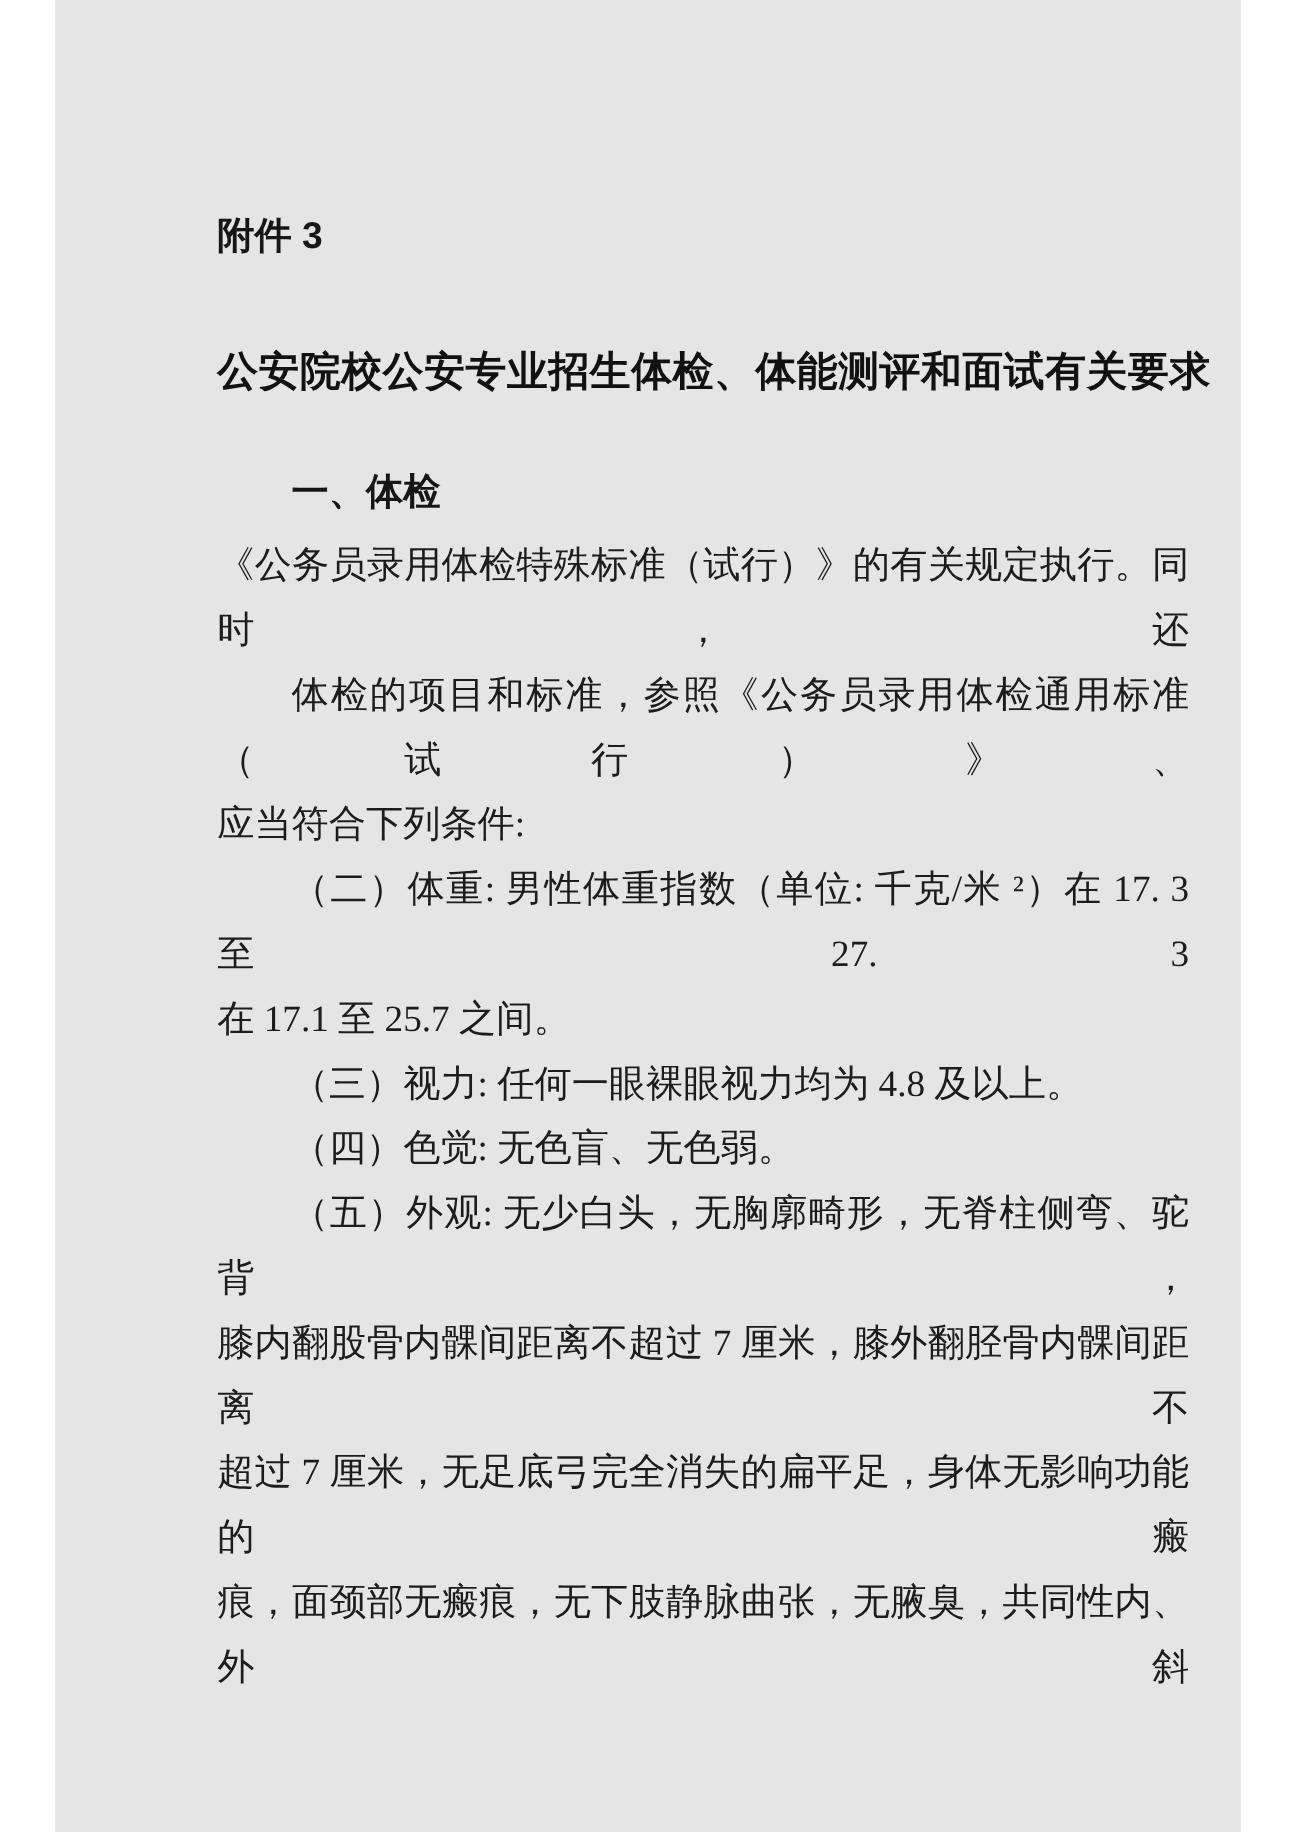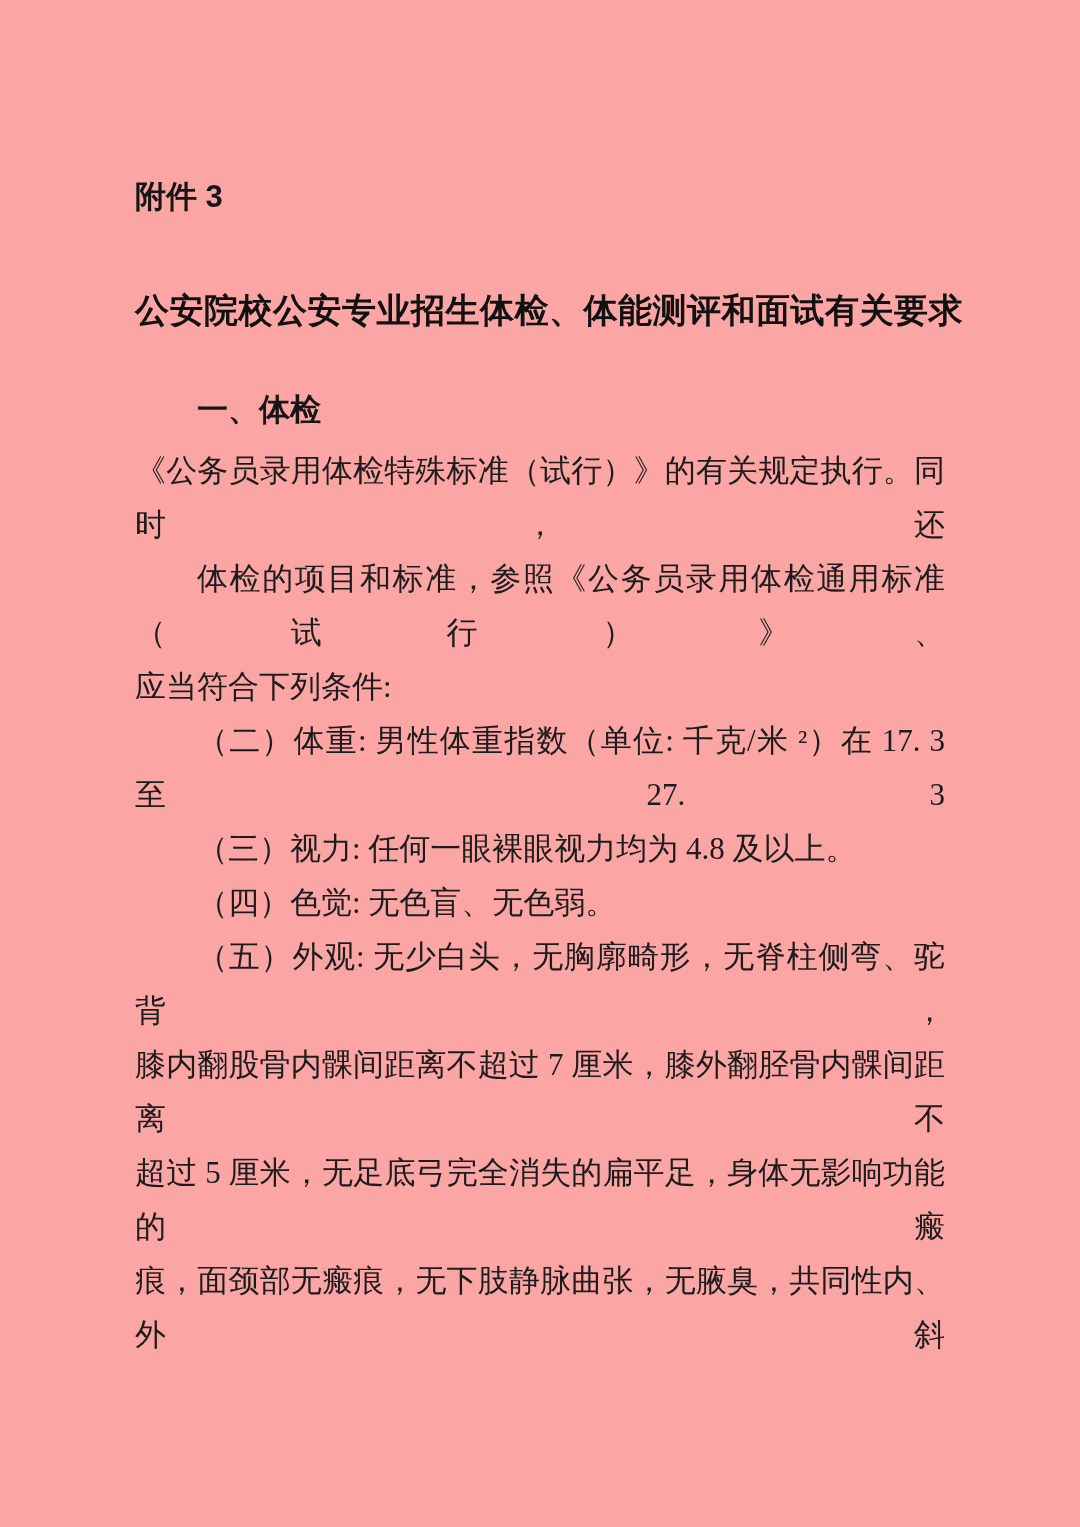--- a/index.html
+++ b/index.html
@@ -2,24 +2,24 @@
 <html lang="zh"><head>
 <meta charset="utf-8">
 <style>
   html, body {
     margin: 0;
     padding: 0;
     background: #ffffff;
   }
   .page {
     position: relative;
-    width: 1080px;
+    width: 988px;
     height: 1527px;
     margin: 0 auto;
-    background: #fca5a5;
+    background: #e5e5e5;
     overflow: hidden;
     color: #1c1c1c;
     font-family: "Liberation Serif", serif;
   }
   .content {
     position: absolute;
     left: 135px;
     top: 0;
     width: 810px;
   }
@@ -83,25 +83,26 @@
     <div class="body-block">
 
       <div class="heading">一、体检</div>
 
       <div class="doc-line fill">《公务员录用体检特殊标准（试行）》的有关规定执行。同时，还</div>
       <div class="doc-line fill indent">体检的项目和标准，参照《公务员录用体检通用标准（试行）》、</div>
       <div class="doc-line">应当符合下列条件:</div>
 
 
       <div class="doc-line fill indent">（二）体重: 男性体重指数（单位: 千克/米 ²）在 17. 3 至 27. 3</div>
+      <div class="doc-line">在 17.1 至 25.7 之间。</div>
 
       <div class="doc-line indent">（三）视力: 任何一眼裸眼视力均为 4.8 及以上。</div>
 
       <div class="doc-line indent">（四）色觉: 无色盲、无色弱。</div>
 
       <div class="doc-line fill indent">（五）外观: 无少白头，无胸廓畸形，无脊柱侧弯、驼背，</div>
       <div class="doc-line fill">膝内翻股骨内髁间距离不超过 7 厘米，膝外翻胫骨内髁间距离不</div>
-      <div class="doc-line fill">超过 5 厘米，无足底弓完全消失的扁平足，身体无影响功能的瘢</div>
+      <div class="doc-line fill">超过 7 厘米，无足底弓完全消失的扁平足，身体无影响功能的瘢</div>
       <div class="doc-line fill">痕，面颈部无瘢痕，无下肢静脉曲张，无腋臭，共同性内、外斜</div>
 
     </div>
   </div>
 </div>
 
 </body></html>

